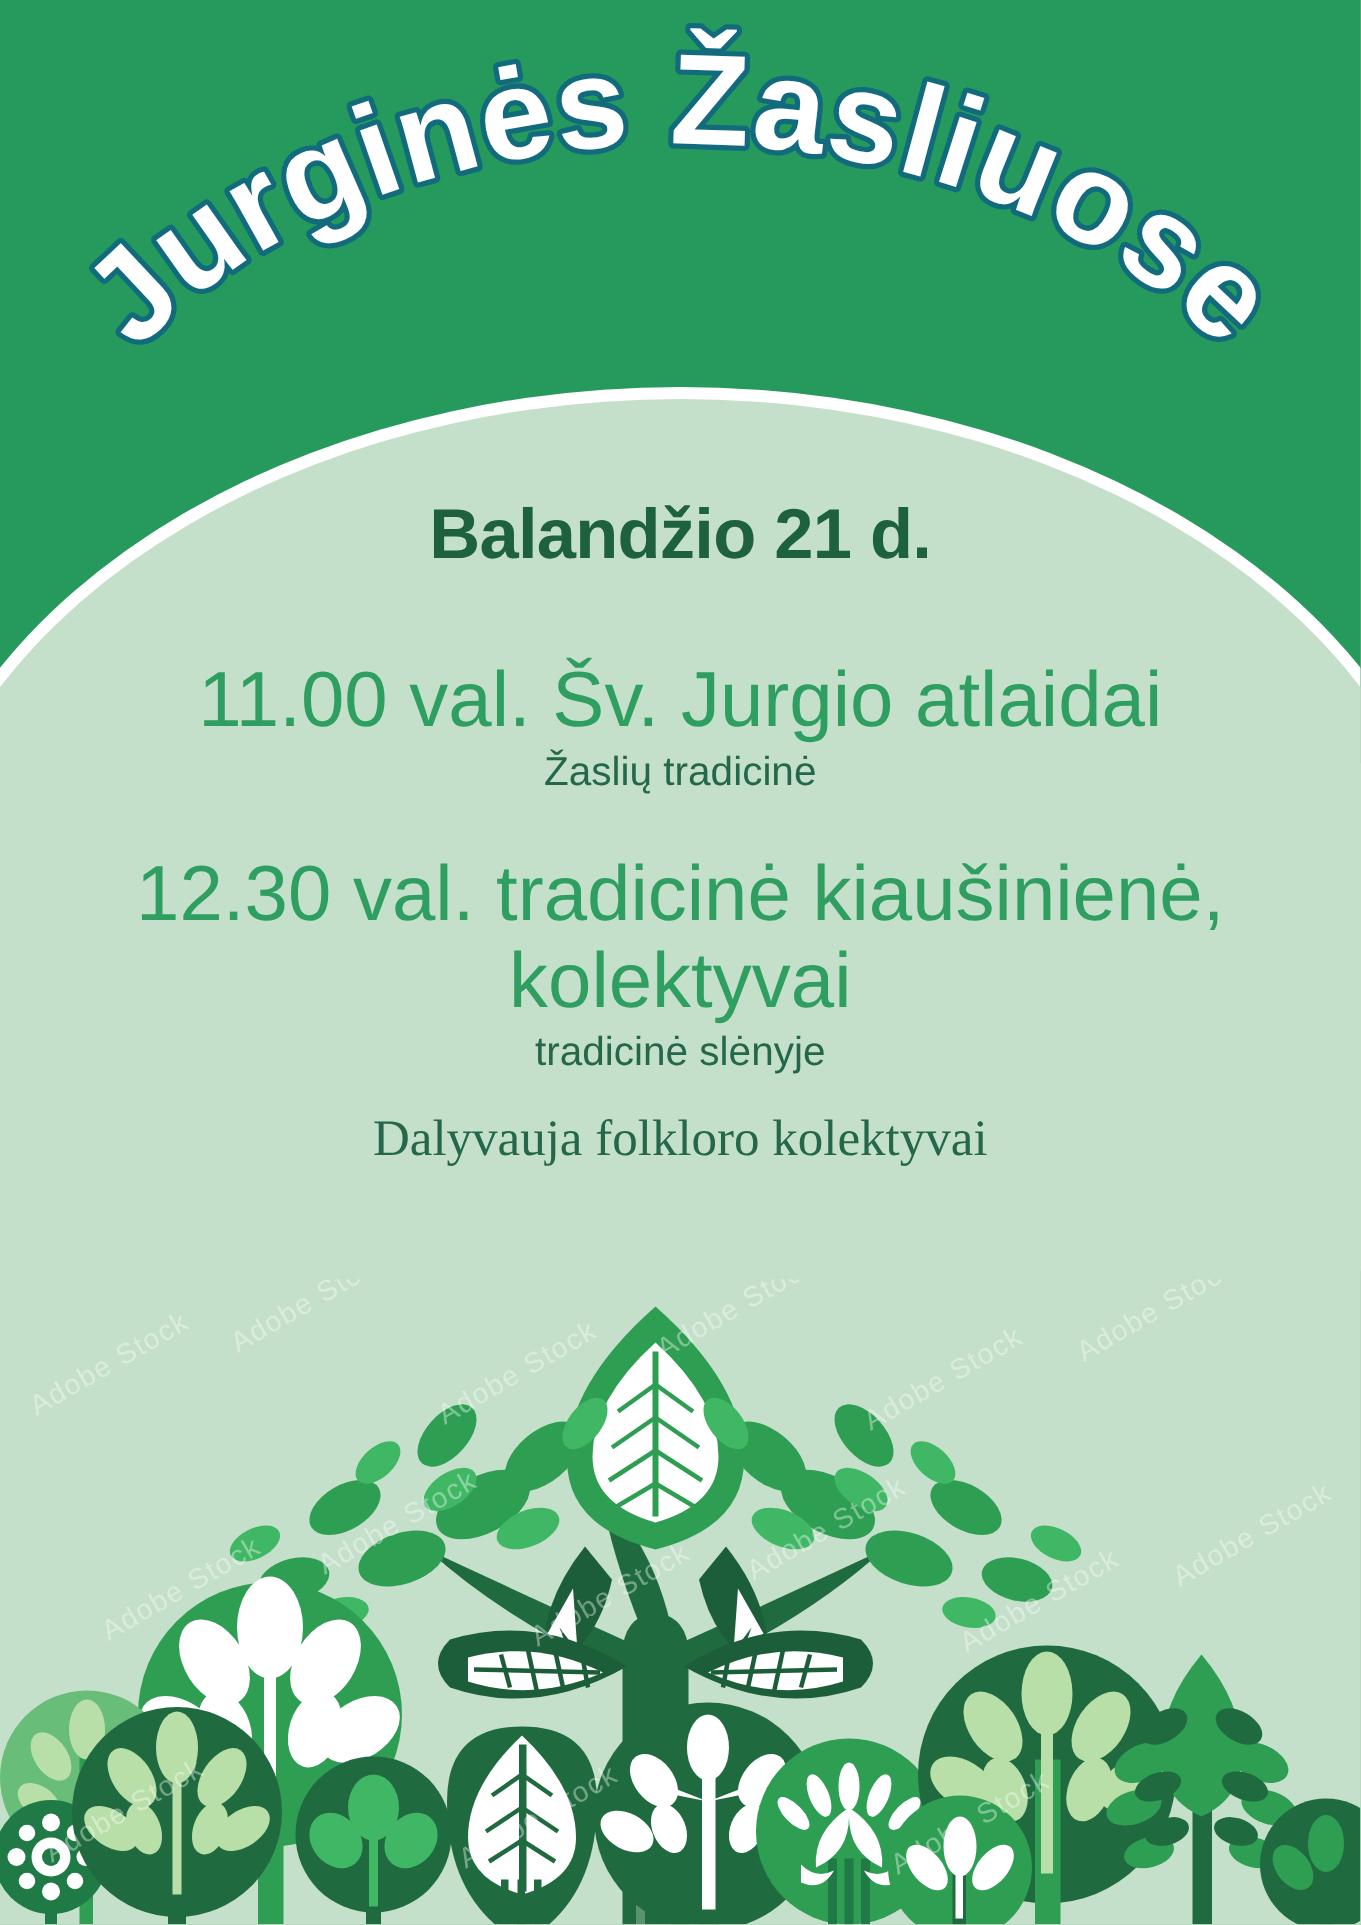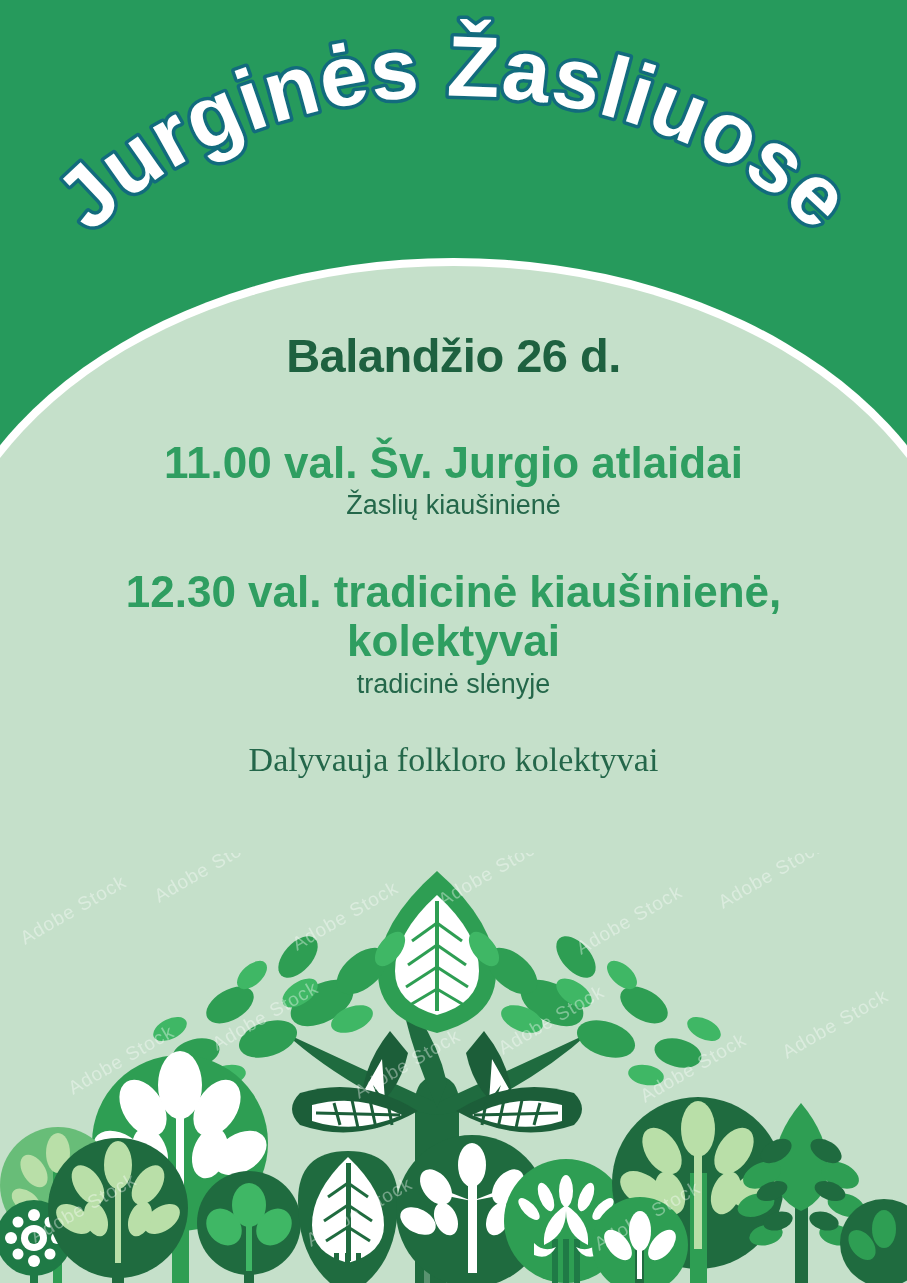--- a/index.html
+++ b/index.html
@@ -55,21 +55,21 @@
   }
   .date-line{
     position:absolute;top:328px;left:0;width:907px;
     font-size:47px;font-weight:bold;color:#1e6140;
     letter-spacing:-0.5px;
   }
   .sched{
     position:absolute;left:0;width:907px;
   }
   .sched-main{
-    font-size:44px;color:#2f9e61;font-weight:bold;
+    font-size:52px;color:#2f9e61;font-weight:normal;
     line-height:1.12;letter-spacing:0px;
   }
   .sched-sub{
     font-size:27px;color:#24674a;font-weight:normal;
     margin-top:3px;
   }
   #block1{top:438px;}
   #block2{top:567px;}
   .performers{
     position:absolute;top:736px;left:0;width:907px;
@@ -109,25 +109,25 @@
       <text class="title-text title-stroke">
         <textPath href="#arcPath" startOffset="50%" text-anchor="middle">
           <tspan id="titleTspan">Jurginės Žasliuose</tspan>
         </textPath>
       </text>
     </svg>
   </div>
 
   <div class="content">
 
-    <div class="date-line">Balandžio 26 d.</div>
+    <div class="date-line">Balandžio 21 d.</div>
 
     <div class="sched" id="block1">
       <div class="sched-main">11.00 val. Šv. Jurgio atlaidai</div>
-      <div class="sched-sub">Žaslių kiaušinienė</div>
+      <div class="sched-sub">Žaslių tradicinė</div>
     </div>
 
     <div class="sched" id="block2">
       <div class="sched-main">12.30 val.  tradicinė kiaušinienė,</div>
       <div class="sched-main">kolektyvai</div>
       <div class="sched-sub">tradicinė slėnyje</div>
     </div>
 
     <div class="performers">
       <div>Dalyvauja folkloro kolektyvai</div>

